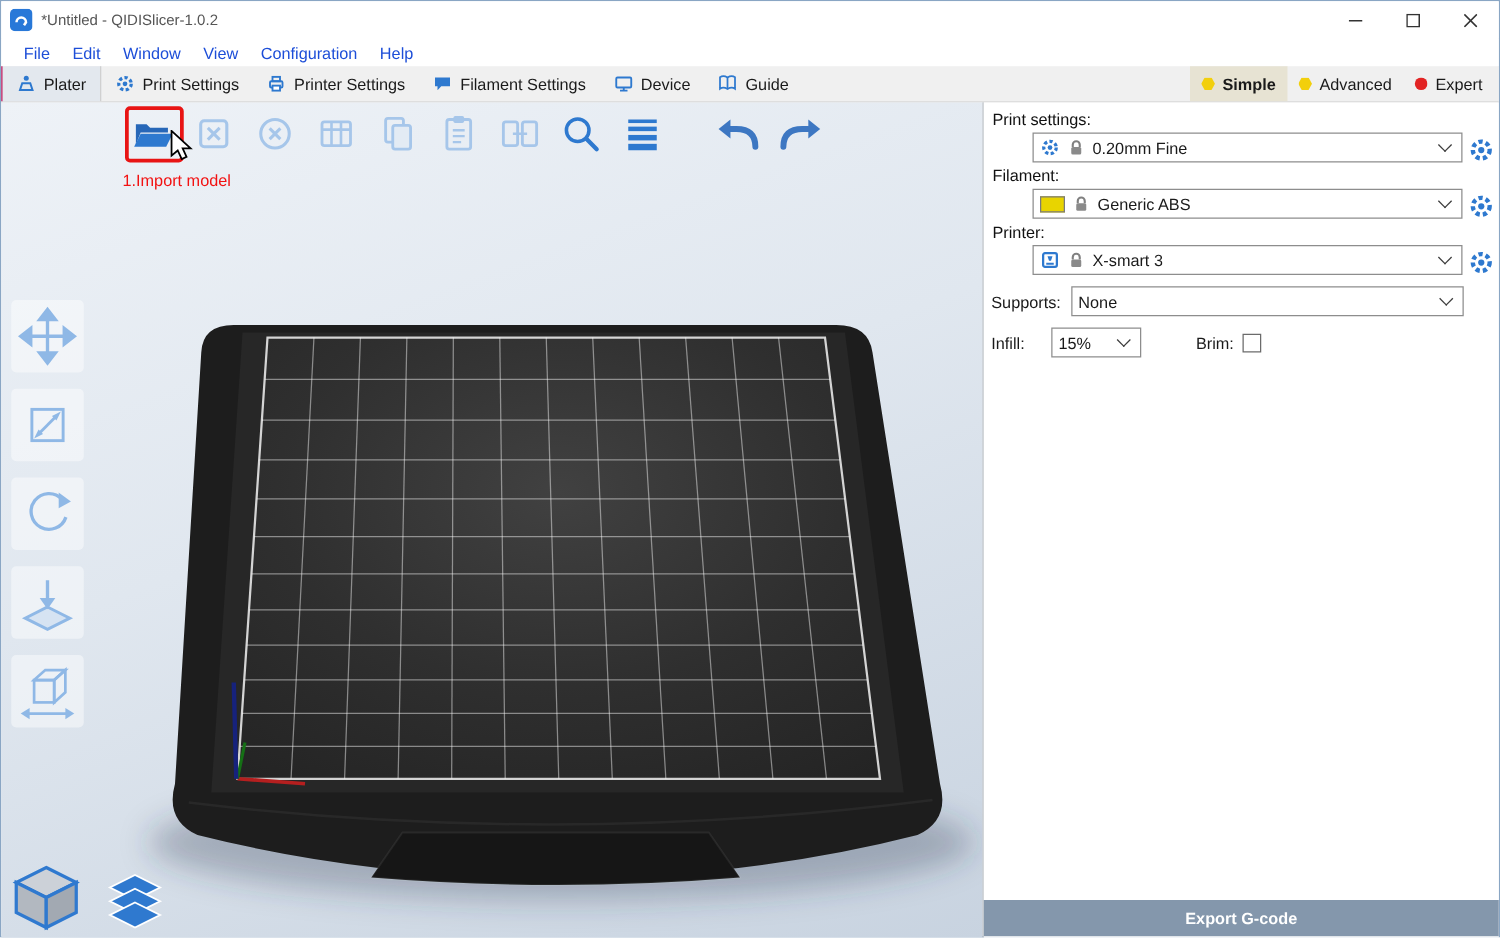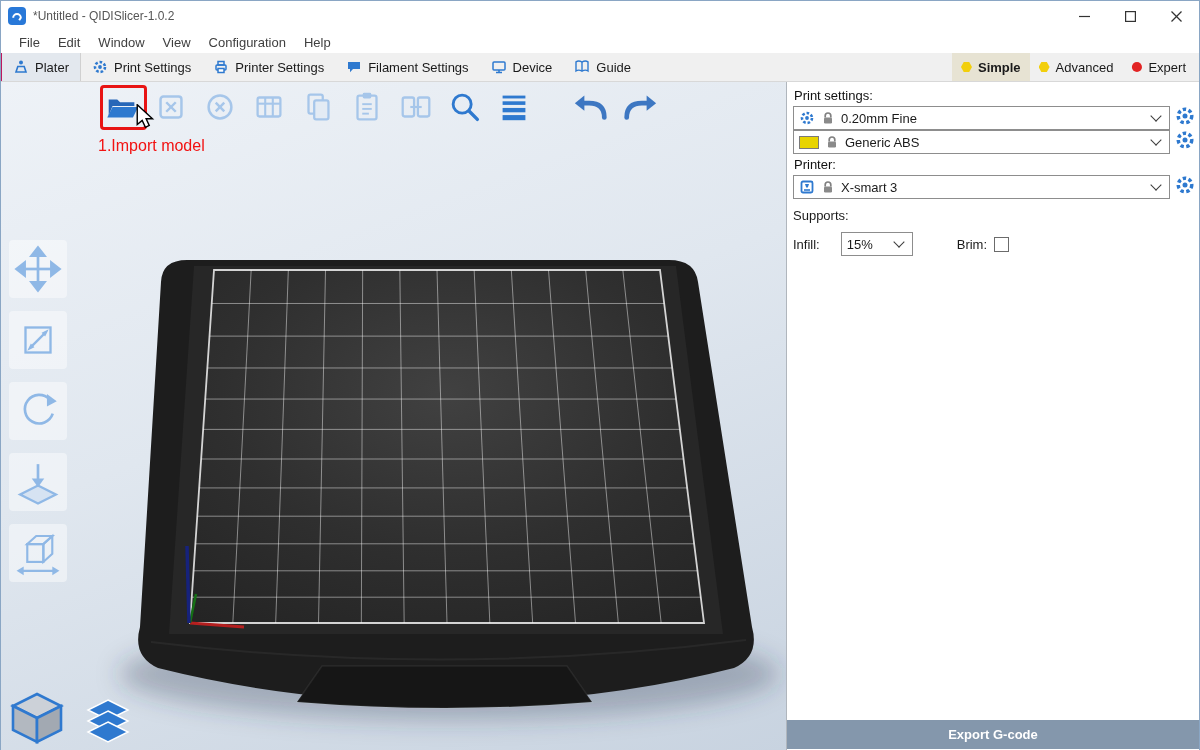--- a/index.html
+++ b/index.html
@@ -8,21 +8,21 @@
 
   
   .titlebar{height:30px;background:#fff;display:flex;align-items:center;padding-left:7px;flex:0 0 auto;}
   .app-icon{width:18px;height:18px;flex:0 0 auto;}
   .title-text{color:#555;font-size:12px;margin-left:7px;flex:1;white-space:nowrap;}
   .win-controls{display:flex;height:30px;}
   .win-btn{width:46px;height:30px;display:flex;align-items:center;justify-content:center;}
 
   
   .menubar{height:22px;background:#fff;display:flex;align-items:center;padding-left:9px;flex:0 0 auto;}
-  .menu-item{padding:0 9px;font-size:13px;color:#404040;}
+  .menu-item{padding:0 9px;font-size:13px;color:#1d4ed8;}
 
   
   .tabbar{height:28px;background:#f0f0f0;border-bottom:1px solid #d8d8d8;display:flex;align-items:stretch;flex:0 0 auto;}
   .tab{display:flex;align-items:center;gap:6px;padding:0 11px;color:#1a1a1a;font-size:13px;white-space:nowrap;}
   .tab.selected{background:#e3e8ee;border-left:1px solid #be185d;border-right:1px solid #d0d0d0;}
   .modes{margin-left:auto;display:flex;align-items:stretch;padding-right:4px;}
   .mode{display:flex;align-items:center;gap:6px;padding:12px 9px;font-size:13px;}
   .mode.selected{background:#e7e3d3;font-weight:bold;}
   .hex{width:11px;height:11px;display:inline-block;clip-path:polygon(25% 5%,75% 5%,100% 50%,75% 95%,25% 95%,0% 50%);}
   .hex.yellow{background:#f2cf0c;}
@@ -31,35 +31,35 @@
   
   .content{flex:1;display:flex;min-height:0;}
   .viewport{position:relative;width:785px;height:670px;background:linear-gradient(160deg,#eef2f7 0%,#e0e7ef 45%,#c8d3e0 100%);border-right:1px solid #b0b6bd;overflow:hidden;flex:0 0 auto;}
   #bed-svg{position:absolute;left:0;top:0;}
 
   
   .top-toolbar{position:absolute;left:101px;top:5px;display:flex;align-items:center;}
   .tt-btn{width:40px;height:40px;margin-right:9px;display:flex;align-items:center;justify-content:center;}
   .tt-btn.gap{margin-left:28px;}
   .red-box{position:absolute;left:99px;top:3px;width:47px;height:45px;border:3px solid #e81414;border-radius:4px;box-sizing:border-box;}
-  .annotation{position:absolute;left:97px;top:55px;font-size:16px;color:#f21212;white-space:nowrap;}
+  .annotation{position:absolute;left:97px;top:55px;font-size:13px;color:#f21212;white-space:nowrap;}
   .cursor{position:absolute;left:133px;top:22px;}
 
   
   .left-toolbar{position:absolute;left:8px;top:158px;display:flex;flex-direction:column;gap:13px;}
   .lt-btn{width:58px;height:58px;background:rgba(255,255,255,0.45);border-radius:4px;display:flex;align-items:center;justify-content:center;}
 
   
   .view-toggles{position:absolute;left:6px;bottom:4px;display:flex;align-items:flex-end;gap:15px;}
   .vt-btn{display:flex;align-items:center;justify-content:center;}
 
   
   .sidebar{position:relative;width:414px;height:670px;background:#fff;padding:3px 4px 0 6px;box-sizing:border-box;}
   .side-label{font-size:13px;color:#111;margin:3px 0 3px 1px;}
-  .combo-row{display:flex;align-items:flex-start;gap:5px;}
+  .combo-row{display:flex;align-items:flex-end;gap:5px;margin-left:33px;}
   .combo{flex:1;height:24px;border:1px solid #8d8d8d;background:#fff;display:flex;align-items:center;padding:0 6px 0 5px;gap:6px;font-size:13px;box-sizing:border-box;min-width:0;}
   .combo-text{white-space:nowrap;overflow:hidden;}
   .chev{width:7px;height:7px;border-right:1.7px solid #3c3c3c;border-bottom:1.7px solid #3c3c3c;transform:rotate(45deg);margin:-4px 3px 0 auto;flex:0 0 auto;}
   .gear-btn{width:20px;height:20px;flex:0 0 auto;}
   .swatch{width:18px;height:11px;background:#e8d400;border:1px solid #7a7a7a;flex:0 0 auto;}
   .inline-row{display:flex;align-items:center;margin-top:9px;}
   .supports-combo{margin-left:8px;margin-right:24px;flex:1;}
   .infill-combo{width:72px;flex:0 0 auto;margin-left:21px;justify-content:space-between;}
   .brim-label{margin-left:44px;}
   .checkbox{width:13px;height:13px;border:1px solid #6b6b6b;background:#fff;margin-left:7px;display:inline-block;}
@@ -377,20 +377,21 @@
             </svg>
           <span class="combo-text">0.20mm Fine</span>
           <span class="chev"></span>
         </div>
         <svg class="gear-btn" viewBox="0 0 16 16">
             <circle cx="8" cy="8" r="5.4" fill="none" stroke="#2e79cf" stroke-width="2.8" stroke-dasharray="2.7 2"></circle>
             <circle cx="8" cy="8" r="2" fill="#2e79cf"></circle>
           </svg>
       </div>
 
+      <div class="side-label">Filament:</div>
       <div class="combo-row">
         <div class="combo">
           <span class="swatch"></span>
           <svg width="14" height="14" viewBox="0 0 14 14">
               <path d="M4.2,6.5 V4.8 a2.8,2.8 0 0 1 5.6,0 V6.5" stroke="#808080" stroke-width="1.7" fill="none"></path>
               <rect x="3" y="6.5" width="8" height="6" rx="1.2" fill="#8a8a8a"></rect>
             </svg>
           <span class="combo-text">Generic ABS</span>
           <span class="chev"></span>
         </div>
@@ -416,20 +417,24 @@
           <span class="chev"></span>
         </div>
         <svg class="gear-btn" viewBox="0 0 16 16">
             <circle cx="8" cy="8" r="5.4" fill="none" stroke="#2e79cf" stroke-width="2.8" stroke-dasharray="2.7 2"></circle>
             <circle cx="8" cy="8" r="2" fill="#2e79cf"></circle>
           </svg>
       </div>
 
       <div class="inline-row">
         <span>Supports:</span>
+        <div class="combo supports-combo">
+          <span class="combo-text">None</span>
+          <span class="chev"></span>
+        </div>
       </div>
 
       <div class="inline-row">
         <span>Infill:</span>
         <div class="combo infill-combo">
           <span class="combo-text">15%</span>
           <span class="chev"></span>
         </div>
         <span class="brim-label">Brim:</span>
         <span class="checkbox"></span>

